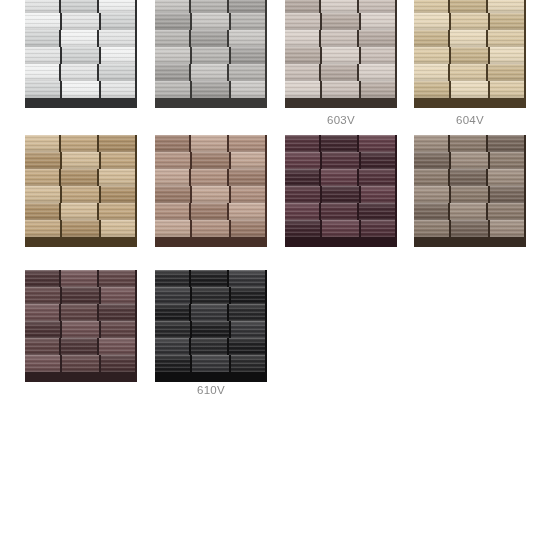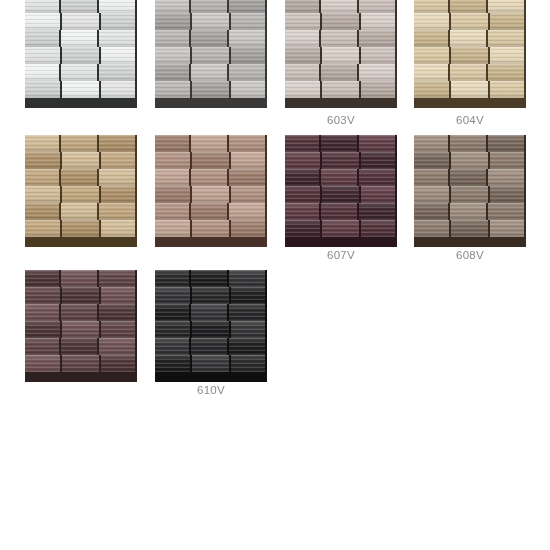--- a/index.html
+++ b/index.html
@@ -340,21 +340,20 @@
           <div class="tile" style="width: 34px; margin-right: 2px; background: rgb(95, 59, 69);"></div>
           <div class="tile" style="width: 36px; margin-right: 2px; background: rgb(80, 48, 57);"></div>
           <div class="tile" style="width: 36px; margin-right: 2px; background: rgb(63, 37, 45);"></div>
         </div>
         <div class="tile-row" style="top: 85px;">
           <div class="tile" style="width: 35px; margin-right: 2px; background: rgb(63, 37, 45);"></div>
           <div class="tile" style="width: 37px; margin-right: 2px; background: rgb(95, 59, 69);"></div>
           <div class="tile" style="width: 34px; margin-right: 2px; background: rgb(80, 48, 57);"></div>
         </div>
       </div>
-      <div class="swatch-label">607V</div>
     </div>
     <div class="swatch-cell row-1 col-3">
       <div class="swatch-tile-grid" style="background: rgb(55, 43, 34);">
         <div class="tile-row" style="top: 0px;">
           <div class="tile" style="width: 34px; margin-right: 2px; background: rgb(156, 139, 125);"></div>
           <div class="tile" style="width: 36px; margin-right: 2px; background: rgb(139, 122, 108);"></div>
           <div class="tile" style="width: 36px; margin-right: 2px; background: rgb(117, 101, 90);"></div>
         </div>
         <div class="tile-row" style="top: 17px;">
           <div class="tile" style="width: 35px; margin-right: 2px; background: rgb(117, 101, 90);"></div>
@@ -375,21 +374,20 @@
           <div class="tile" style="width: 34px; margin-right: 2px; background: rgb(117, 101, 90);"></div>
           <div class="tile" style="width: 36px; margin-right: 2px; background: rgb(156, 139, 125);"></div>
           <div class="tile" style="width: 36px; margin-right: 2px; background: rgb(139, 122, 108);"></div>
         </div>
         <div class="tile-row" style="top: 85px;">
           <div class="tile" style="width: 35px; margin-right: 2px; background: rgb(139, 122, 108);"></div>
           <div class="tile" style="width: 37px; margin-right: 2px; background: rgb(117, 101, 90);"></div>
           <div class="tile" style="width: 34px; margin-right: 2px; background: rgb(156, 139, 125);"></div>
         </div>
       </div>
-      <div class="swatch-label">608V</div>
     </div>
     <div class="swatch-cell row-2 col-0">
       <div class="swatch-tile-grid" style="background: rgb(46, 31, 33);">
         <div class="tile-row" style="top: 0px;">
           <div class="tile" style="width: 34px; margin-right: 2px; background: rgb(76, 52, 54);"></div>
           <div class="tile" style="width: 36px; margin-right: 2px; background: rgb(110, 80, 82);"></div>
           <div class="tile" style="width: 36px; margin-right: 2px; background: rgb(94, 67, 68);"></div>
         </div>
         <div class="tile-row" style="top: 17px;">
           <div class="tile" style="width: 35px; margin-right: 2px; background: rgb(94, 67, 68);"></div>

